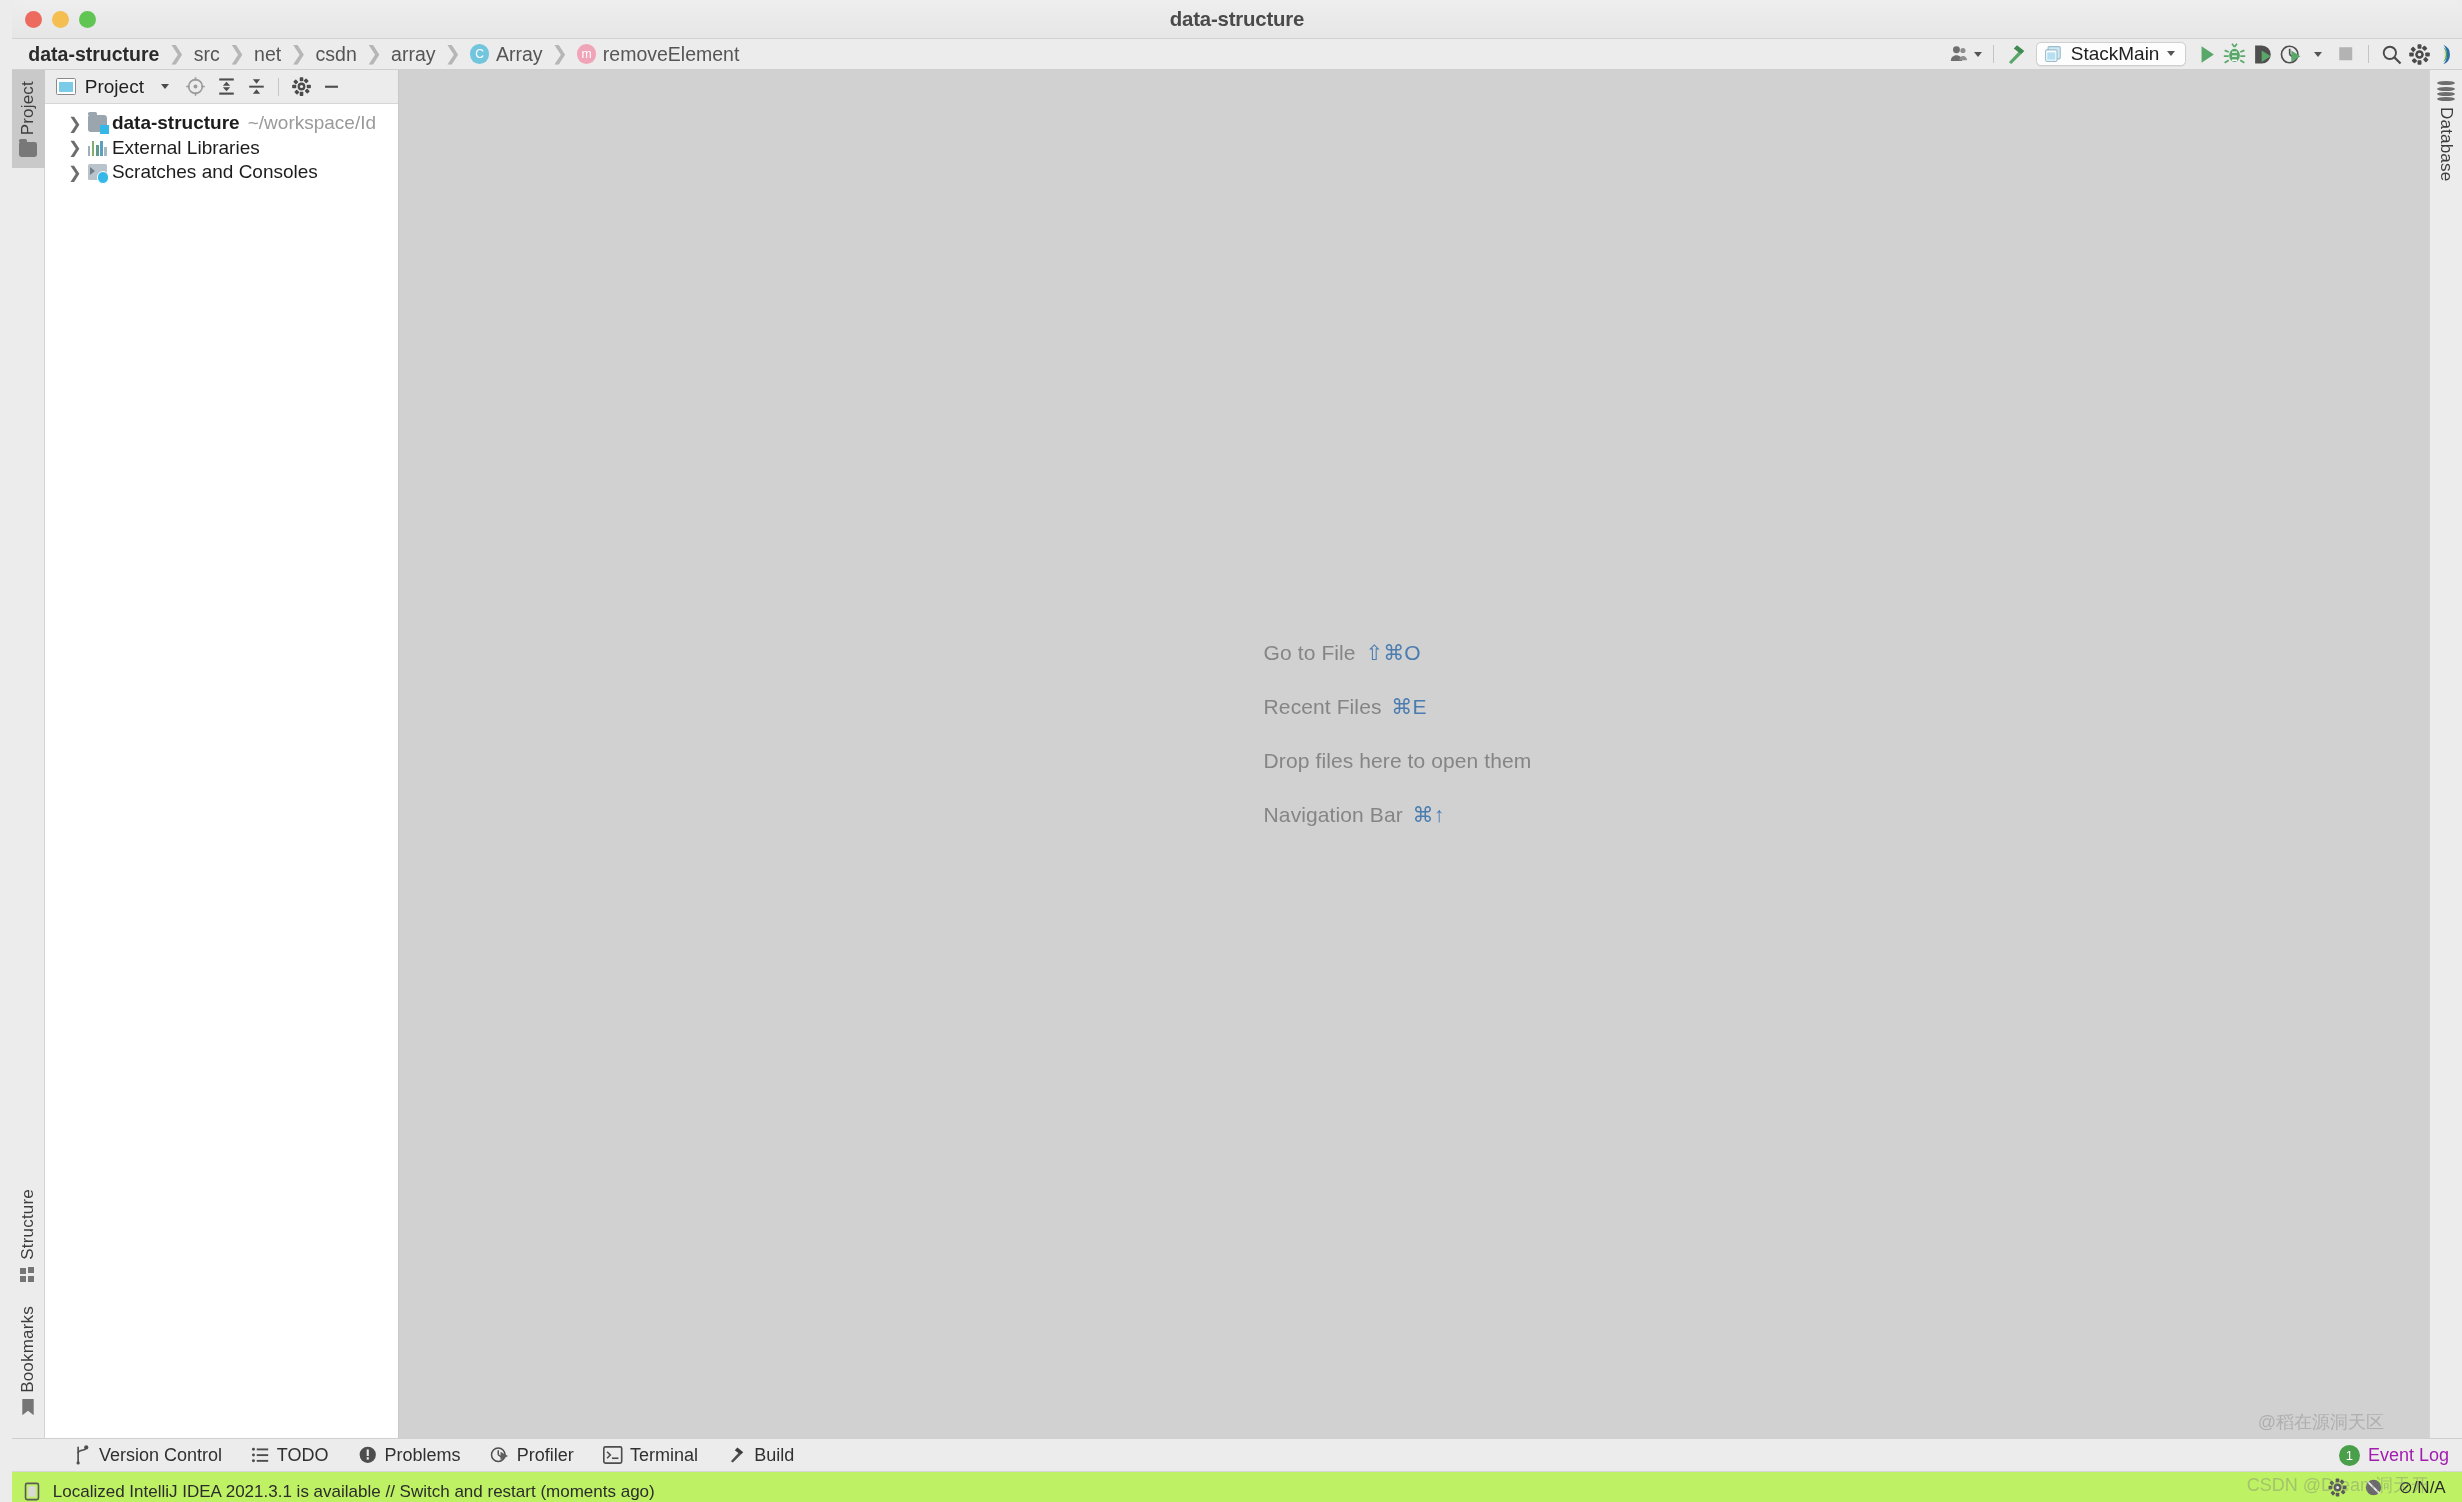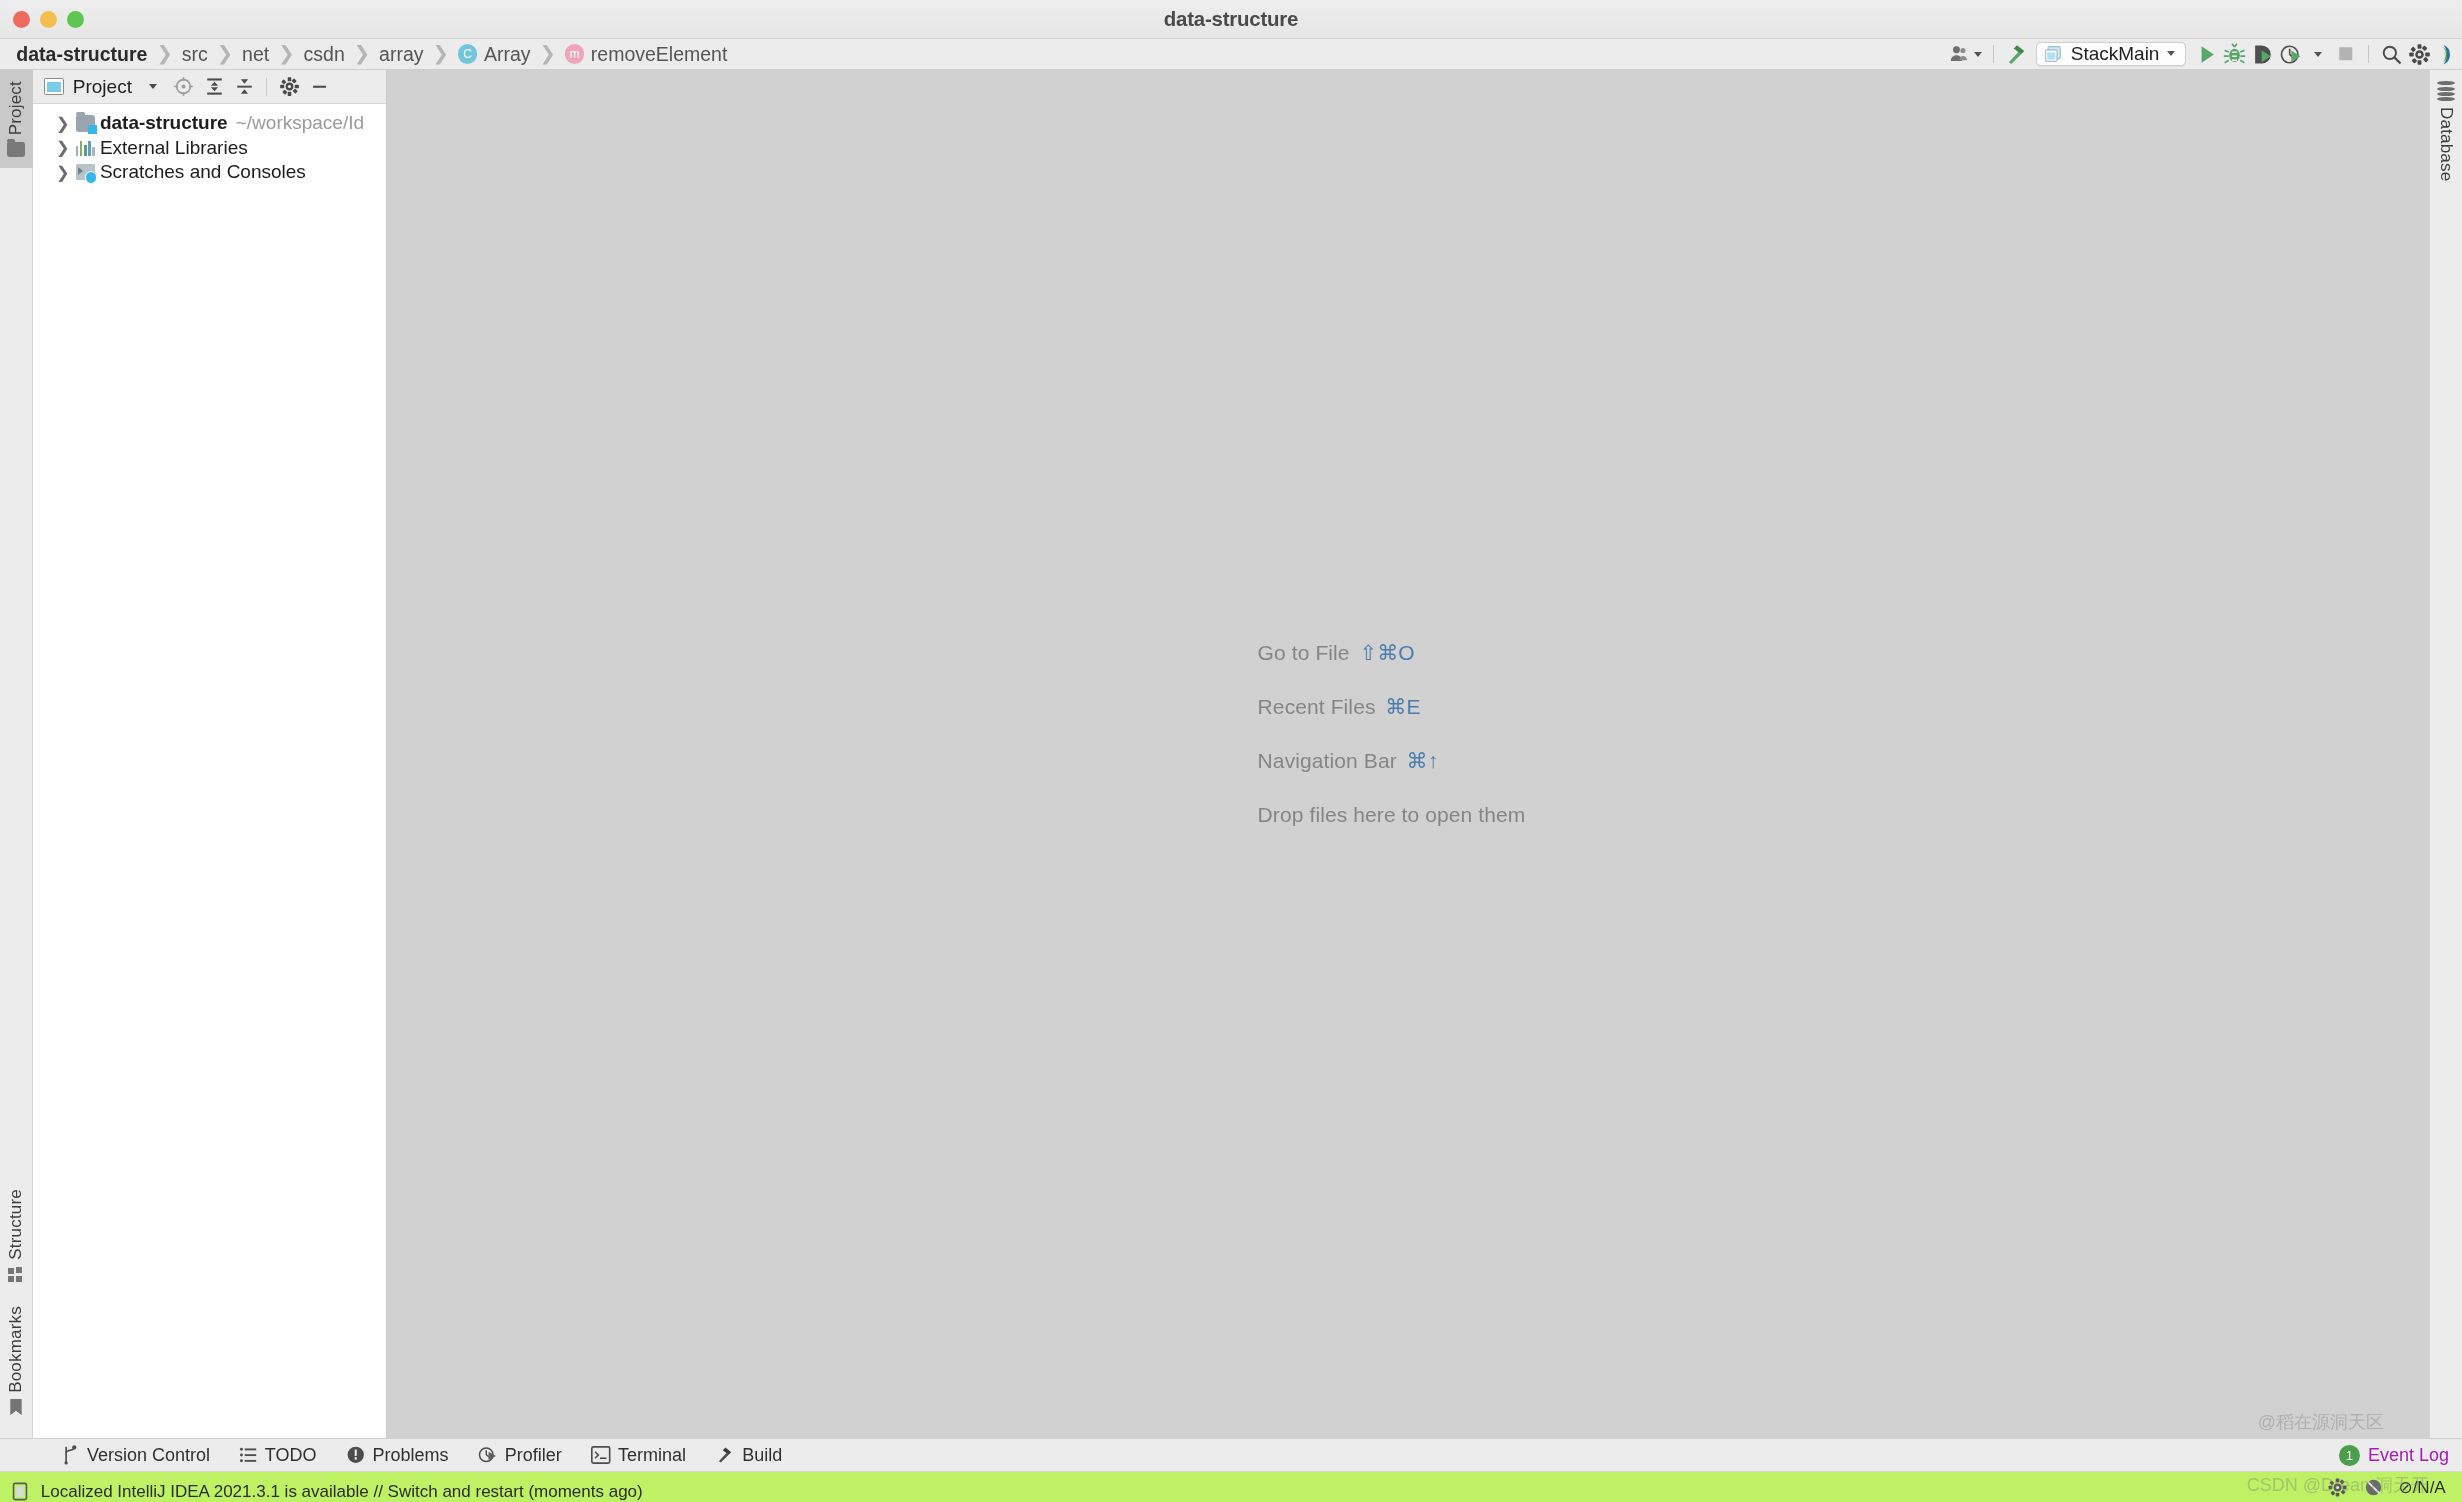--- a/index.html
+++ b/index.html
@@ -9,21 +9,21 @@
     font-family: "Liberation Sans", sans-serif;
     background: #d3d3d3;
     overflow: hidden;
     -webkit-font-smoothing: antialiased;
   }
 
   #app {
     position: relative;
     width: 2462px; height: 1502px;
     background: #ececec;
-    display: flex; flex-direction: column;
+    display: flex; flex-direction: column; padding-left: 12px;
   }
 
   
   .titlebar {
     position: relative;
     height: 39px;
     flex: 0 0 39px;
     background: linear-gradient(#eeeeee, #e6e6e6);
     border-bottom: 0.8px solid #d2d2d2;
     border-top-left-radius: 9.8px;
@@ -616,25 +616,25 @@
       <div class="hints">
         <div class="hint">
           <span>Go to File</span>
           <span class="keys">⇧⌘O</span>
         </div>
         <div class="hint">
           <span>Recent Files</span>
           <span class="keys">⌘E</span>
         </div>
         <div class="hint">
+          <span>Drop files here to open them</span>
+        </div>
+        <div class="hint">
           <span>Navigation Bar</span>
           <span class="keys">⌘↑</span>
-        </div>
-        <div class="hint">
-          <span>Drop files here to open them</span>
         </div>
       </div>
     </div>
 
     <div class="stripe right">
       <div class="stripe-group-top">
         <div class="vtab rl">
           <span class="ico-db">
             <i></i>
               <i></i>

